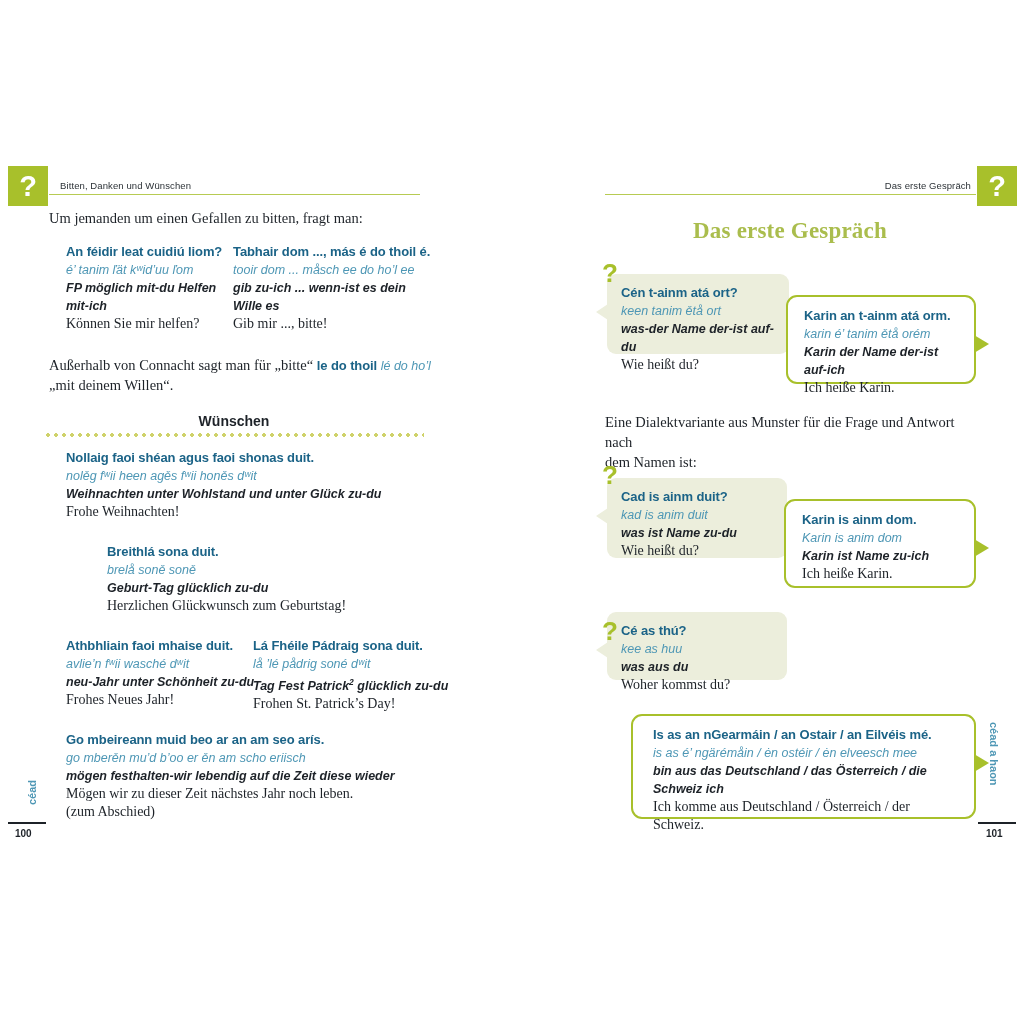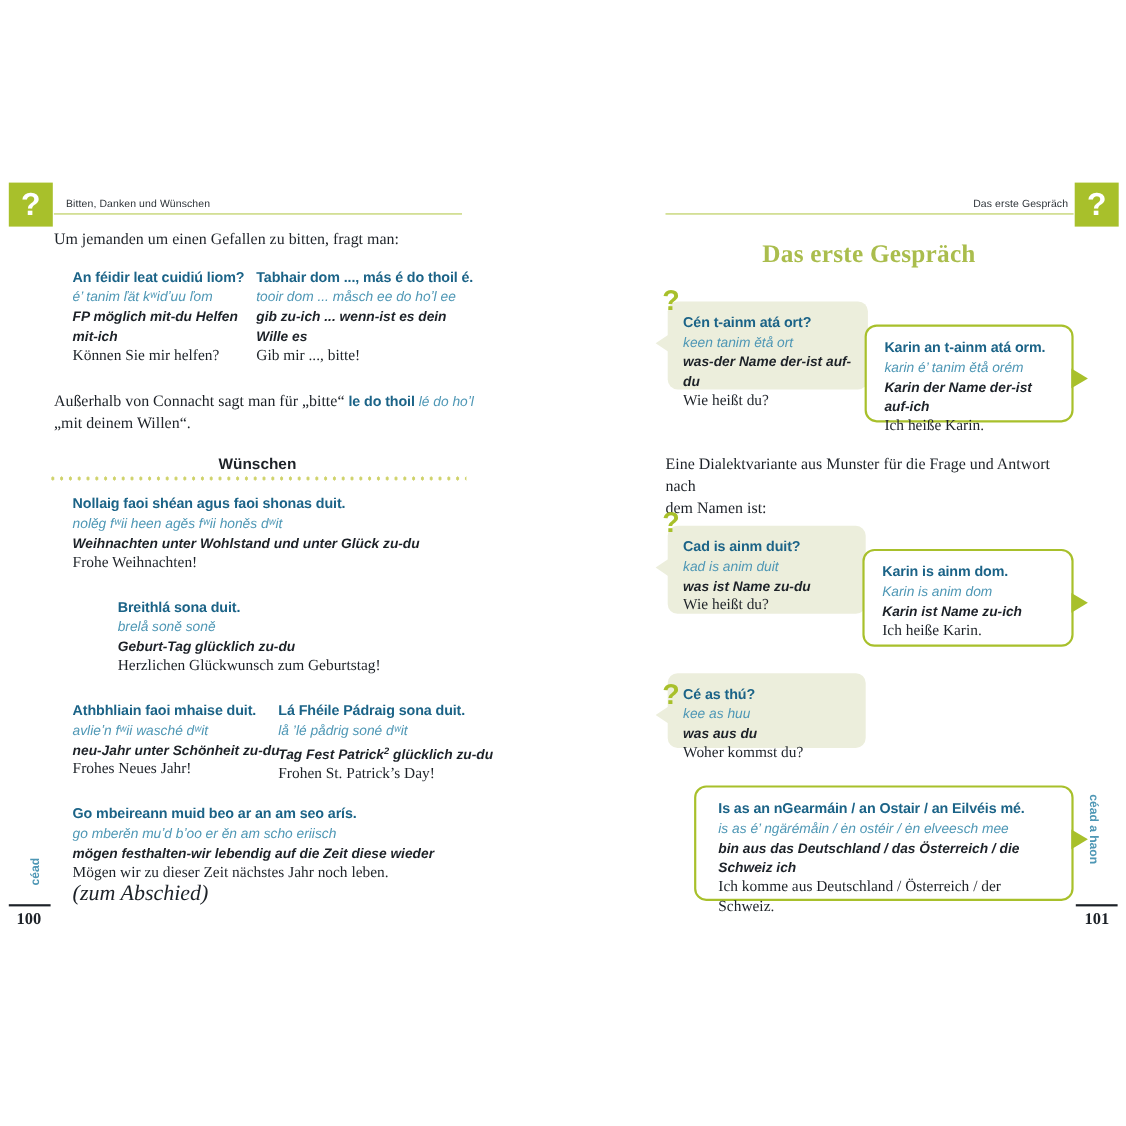--- a/index.html
+++ b/index.html
@@ -85,22 +85,21 @@
     line-height: 18px;
   }
   .ir-de {
     font-family: "Liberation Serif", serif;
     font-size: 14px;
     color: #1d2228;
     line-height: 18px;
   }
   .ir-note {
     font-family: "Liberation Serif", serif;
-    font-style: italic;
-    font-size: 20px;
+    font-size: 14px;
     color: #1d2228;
     line-height: 18px;
   }
   .entry { position: absolute; }
   .entry > div { white-space: nowrap; }
 
   
   .sec-title {
     position: absolute;
     font-family: "Liberation Sans", sans-serif;
@@ -180,23 +179,23 @@
 
   
   .folio-rule {
     position: absolute;
     height: 2px;
     background: #1d2228;
     width: 38px;
   }
   .folio-num {
     position: absolute;
-    font-family: Liberation Serif, serif;
-    font-weight: bold;
-    font-size: 15px;
+    font-family: Liberation Sans, sans-serif;
+    font-weight: bold;
+    font-size: 10px;
     color: #1d2228;
   }
   .folio-vert {
     position: absolute;
     font-family: "Liberation Sans", sans-serif;
     font-weight: bold;
     font-size: 11px;
     color: #4e97b5;
     white-space: nowrap;
     transform-origin: 0 0;

